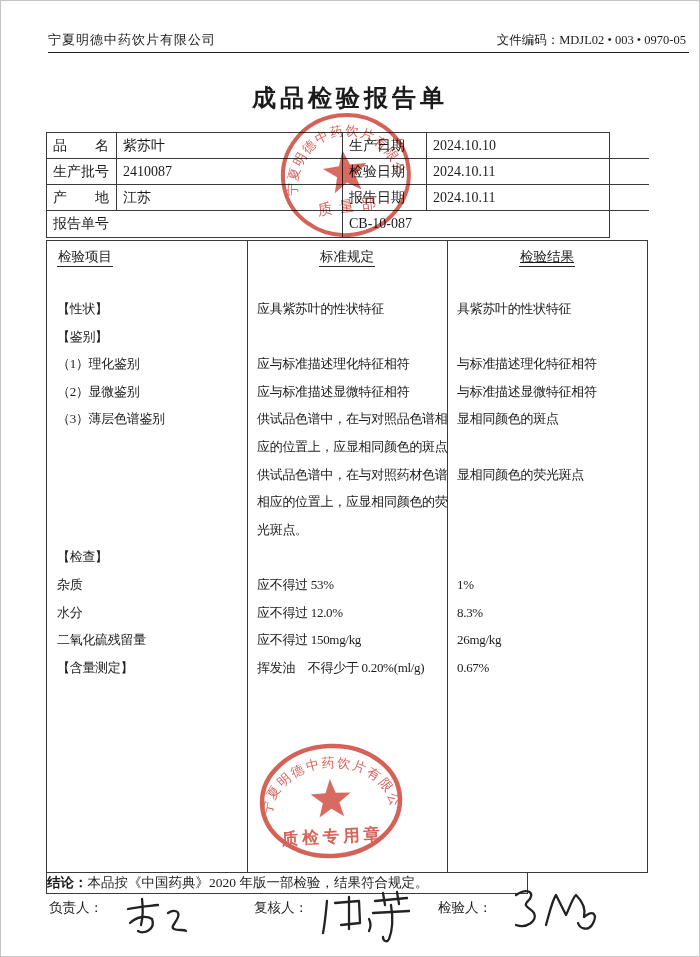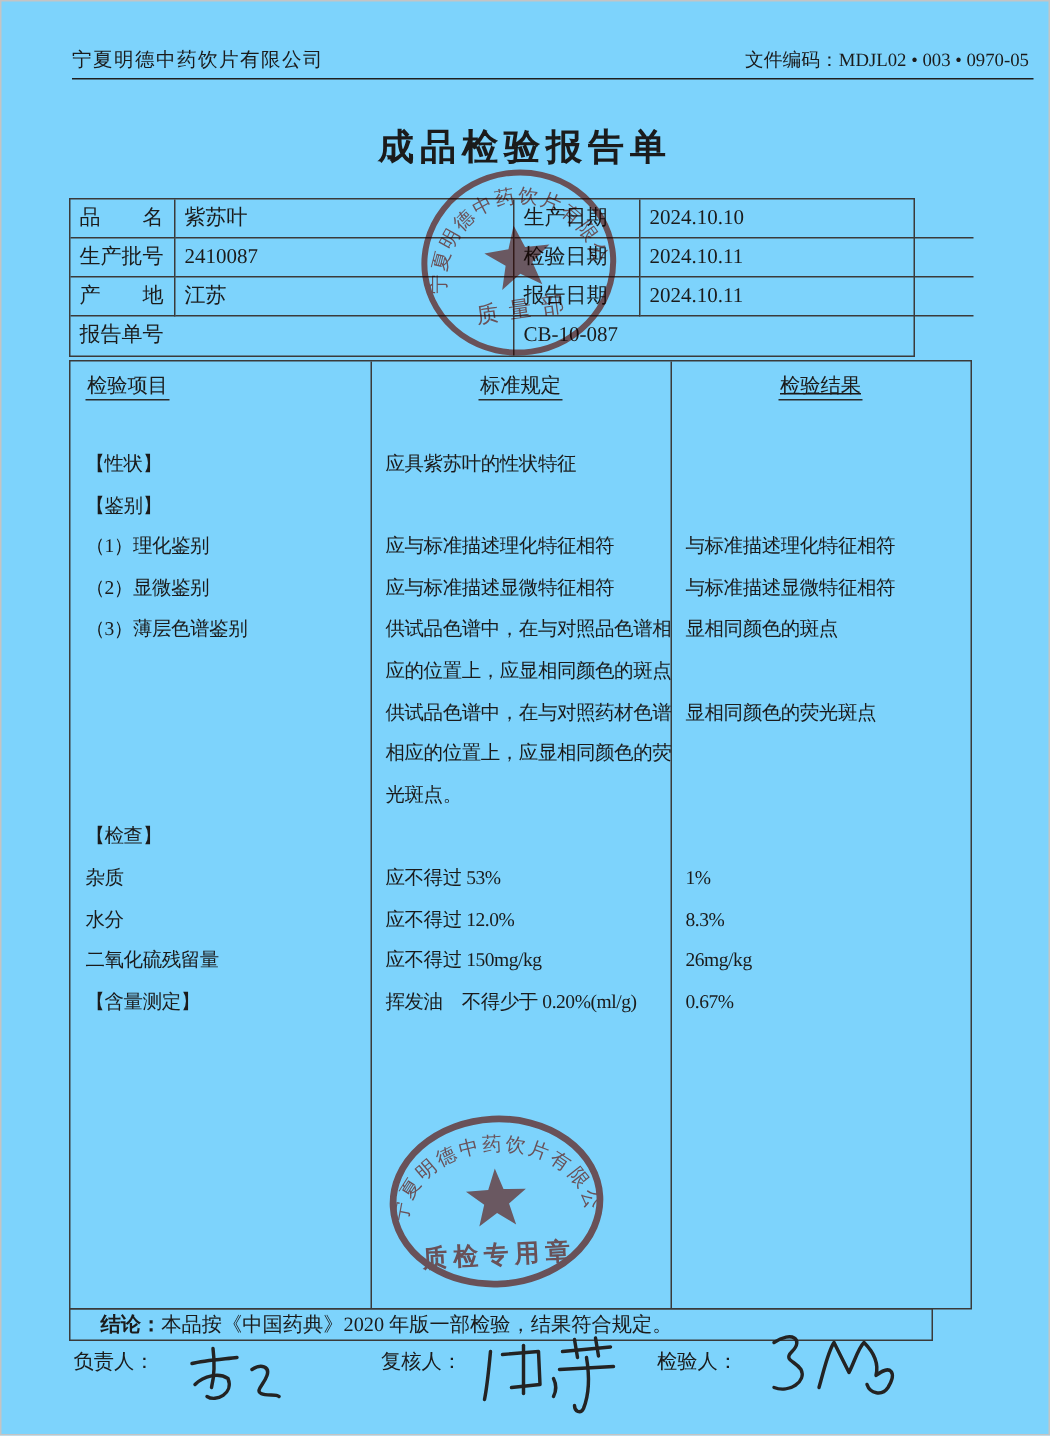--- a/index.html
+++ b/index.html
@@ -1,17 +1,17 @@
 <!DOCTYPE html>
 <html><head>
 <meta charset="utf-8">
 <style>
   html,body{margin:0;padding:0;background:#e9e9e9;}
   .page{
-    position:relative;width:700px;height:957px;margin:0 auto;background:#7dd3fc;
+    position:relative;width:700px;height:957px;margin:0 auto;background:#ffffff;
     border:1px solid #c4c4c4;box-sizing:border-box;overflow:hidden;
     font-family:"Liberation Serif","DejaVu Serif",serif;color:#1b1b1b;
   }
   
   .company{position:absolute;left:47px;top:30px;font-size:13px;letter-spacing:1px;}
   .filecode{position:absolute;right:13px;top:31px;font-size:12.5px;}
   .header-rule{position:absolute;left:47px;top:51px;width:641px;border-top:1.5px solid #1f1f1f;}
   .doc-title{position:absolute;left:0;top:81px;width:100%;text-align:center;
     font-size:24px;font-weight:bold;letter-spacing:4px;}
   
@@ -34,22 +34,22 @@
   .vline.v2{left:400px;}
   .mt-head{position:absolute;top:7px;font-size:13.5px;letter-spacing:0;}
   .mt-head span{border-bottom:1px solid #2a2a2a;padding:0 1px 2px 1px;}
   .mt-head.h0{left:10px;}
   .mt-head.h1{left:200px;width:200px;text-align:center;}
   .mt-head.h2{left:400px;width:200px;text-align:center;text-decoration:underline;}
   .mt-body{position:absolute;left:0;top:54px;width:600px;}
   .mt-row{display:grid;grid-template-columns:200px 200px 200px;height:27.6px;}
   .mt-cell{line-height:27.6px;padding:0 0 0 10px;white-space:nowrap;overflow:visible;}
   
-  .conclusion{position:absolute;left:45px;top:871px;width:576px;height:22px;
-    border:1px solid #3a3a3a;box-sizing:border-box;line-height:20px;font-size:13.5px;padding-left:20px;}
+  .conclusion{position:absolute;left:45px;top:871px;width:482px;height:22px;
+    border:1px solid #3a3a3a;box-sizing:border-box;line-height:20px;font-size:13.5px;padding-left:0;}
   .conclusion b{font-weight:bold;}
   .signoff{position:absolute;top:898px;font-size:13.5px;}
   .signoff.s1{left:48px;}.signoff.s2{left:253px;}.signoff.s3{left:437px;}
   .sig{position:absolute;}
   .sig path{stroke:#232323;stroke-width:2.3;fill:none;stroke-linecap:round;stroke-linejoin:round;}
   
   .stamp{position:absolute;mix-blend-mode:multiply;opacity:0.87;}
   .stamp-top{left:272px;top:106px;transform:rotate(-8deg);}
   .stamp-bottom{left:257px;top:742px;transform:rotate(-3deg);}
   .stamp ellipse{fill:none;stroke:#cf4a40;}
@@ -90,20 +90,21 @@
   <div class="main-table">
     <div class="vline v1"></div>
     <div class="vline v2"></div>
     <div class="mt-head h0"><span>检验项目</span></div>
     <div class="mt-head h1"><span>标准规定</span></div>
     <div class="mt-head h2"><span>检验结果</span></div>
     <div class="mt-body">
         <div class="mt-row">
           <div class="mt-cell">【性状】</div>
           <div class="mt-cell">应具紫苏叶的性状特征</div>
+          <div class="mt-cell">具紫苏叶的性状特征</div>
         </div>
         <div class="mt-row">
           <div class="mt-cell">【鉴别】</div>
           <div class="mt-cell"></div>
           <div class="mt-cell"></div>
         </div>
         <div class="mt-row">
           <div class="mt-cell">（1）理化鉴别</div>
           <div class="mt-cell">应与标准描述理化特征相符</div>
           <div class="mt-cell">与标准描述理化特征相符</div>

